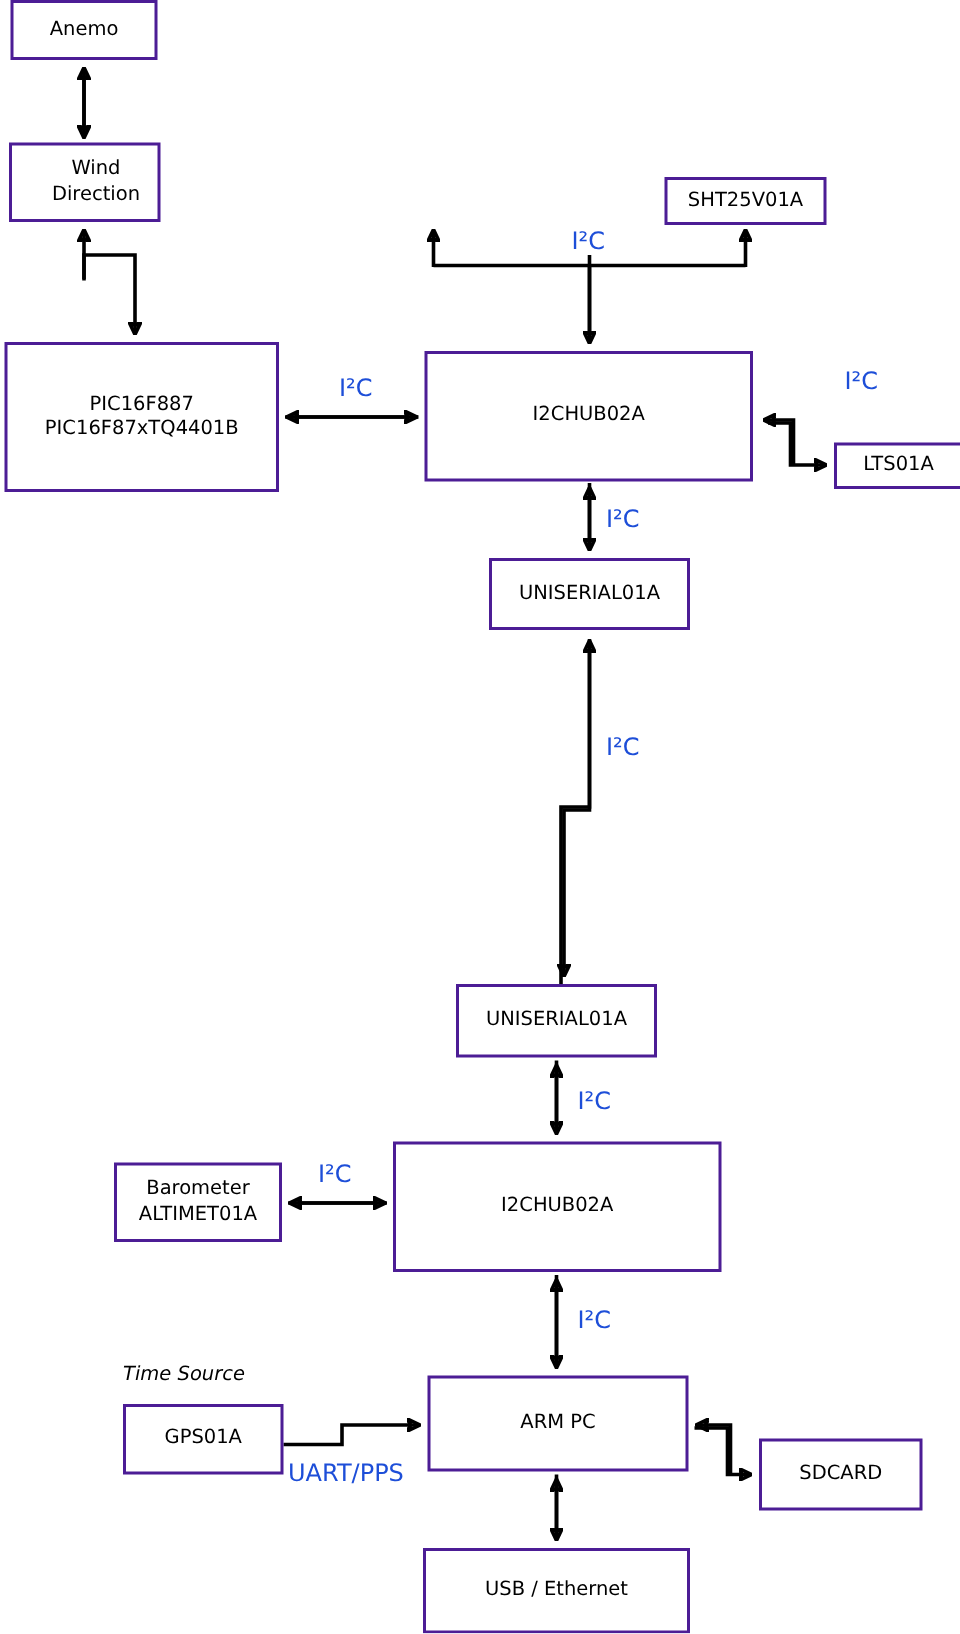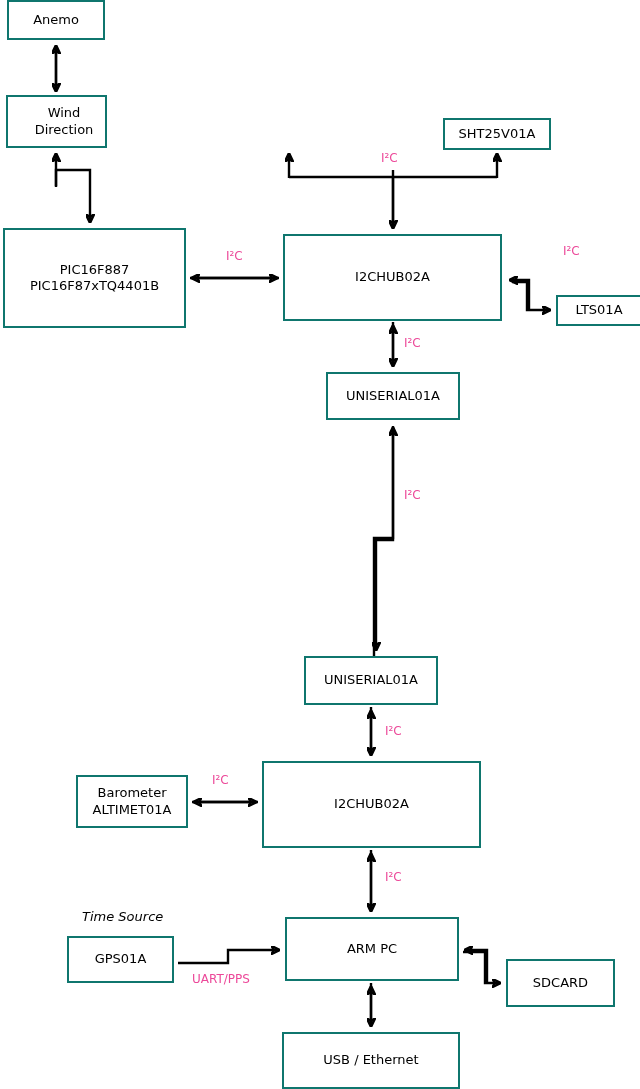--- a/index.html
+++ b/index.html
@@ -11,39 +11,39 @@
     position: relative;
     width: 640px;
     height: 1089px;
     background: #ffffff;
     font-family: "DejaVu Sans", "Liberation Sans", sans-serif;
     overflow: hidden;
   }
   .node {
     position: absolute;
     box-sizing: border-box;
-    border: 2px solid #0f766e;
+    border: 2px solid #4c1d95;
     background: #ffffff;
     display: flex;
     align-items: center;
     justify-content: center;
     text-align: center;
     color: #000000;
     font-size: 13px;
     line-height: 1.25;
     z-index: 3;
   }
   .node .label {
     white-space: pre-line;
     padding: 0 4px;
   }
   .edge-label {
     position: absolute;
-    font-size: 12px;
-    color: #ec4899;
+    font-size: 16px;
+    color: #1d4ed8;
     white-space: nowrap;
     z-index: 4;
   }
   .free-label {
     position: absolute;
     font-size: 13px;
     color: #000000;
     white-space: nowrap;
     z-index: 4;
     font-style: italic;
@@ -154,21 +154,21 @@
 
   <div class="node" style="left:76px; top:775px; width:112px; height:53px;">
     <span class="label">Barometer
 ALTIMET01A</span>
   </div>
 
   <div class="node" style="left:262px; top:761px; width:219px; height:87px;">
     <span class="label">I2CHUB02A</span>
   </div>
 
-  <div class="node" style="left:67px; top:936px; width:107px; height:47px;align-items:center;">
+  <div class="node" style="left:82px; top:936px; width:107px; height:47px;align-items:center;">
     <span class="label">GPS01A</span>
   </div>
 
   <div class="node" style="left:506px; top:959px; width:109px; height:48px;">
     <span class="label">SDCARD</span>
   </div>
 
   <div class="node" style="left:285px; top:917px; width:174px; height:64px;">
     <span class="label">ARM PC</span>
   </div>

